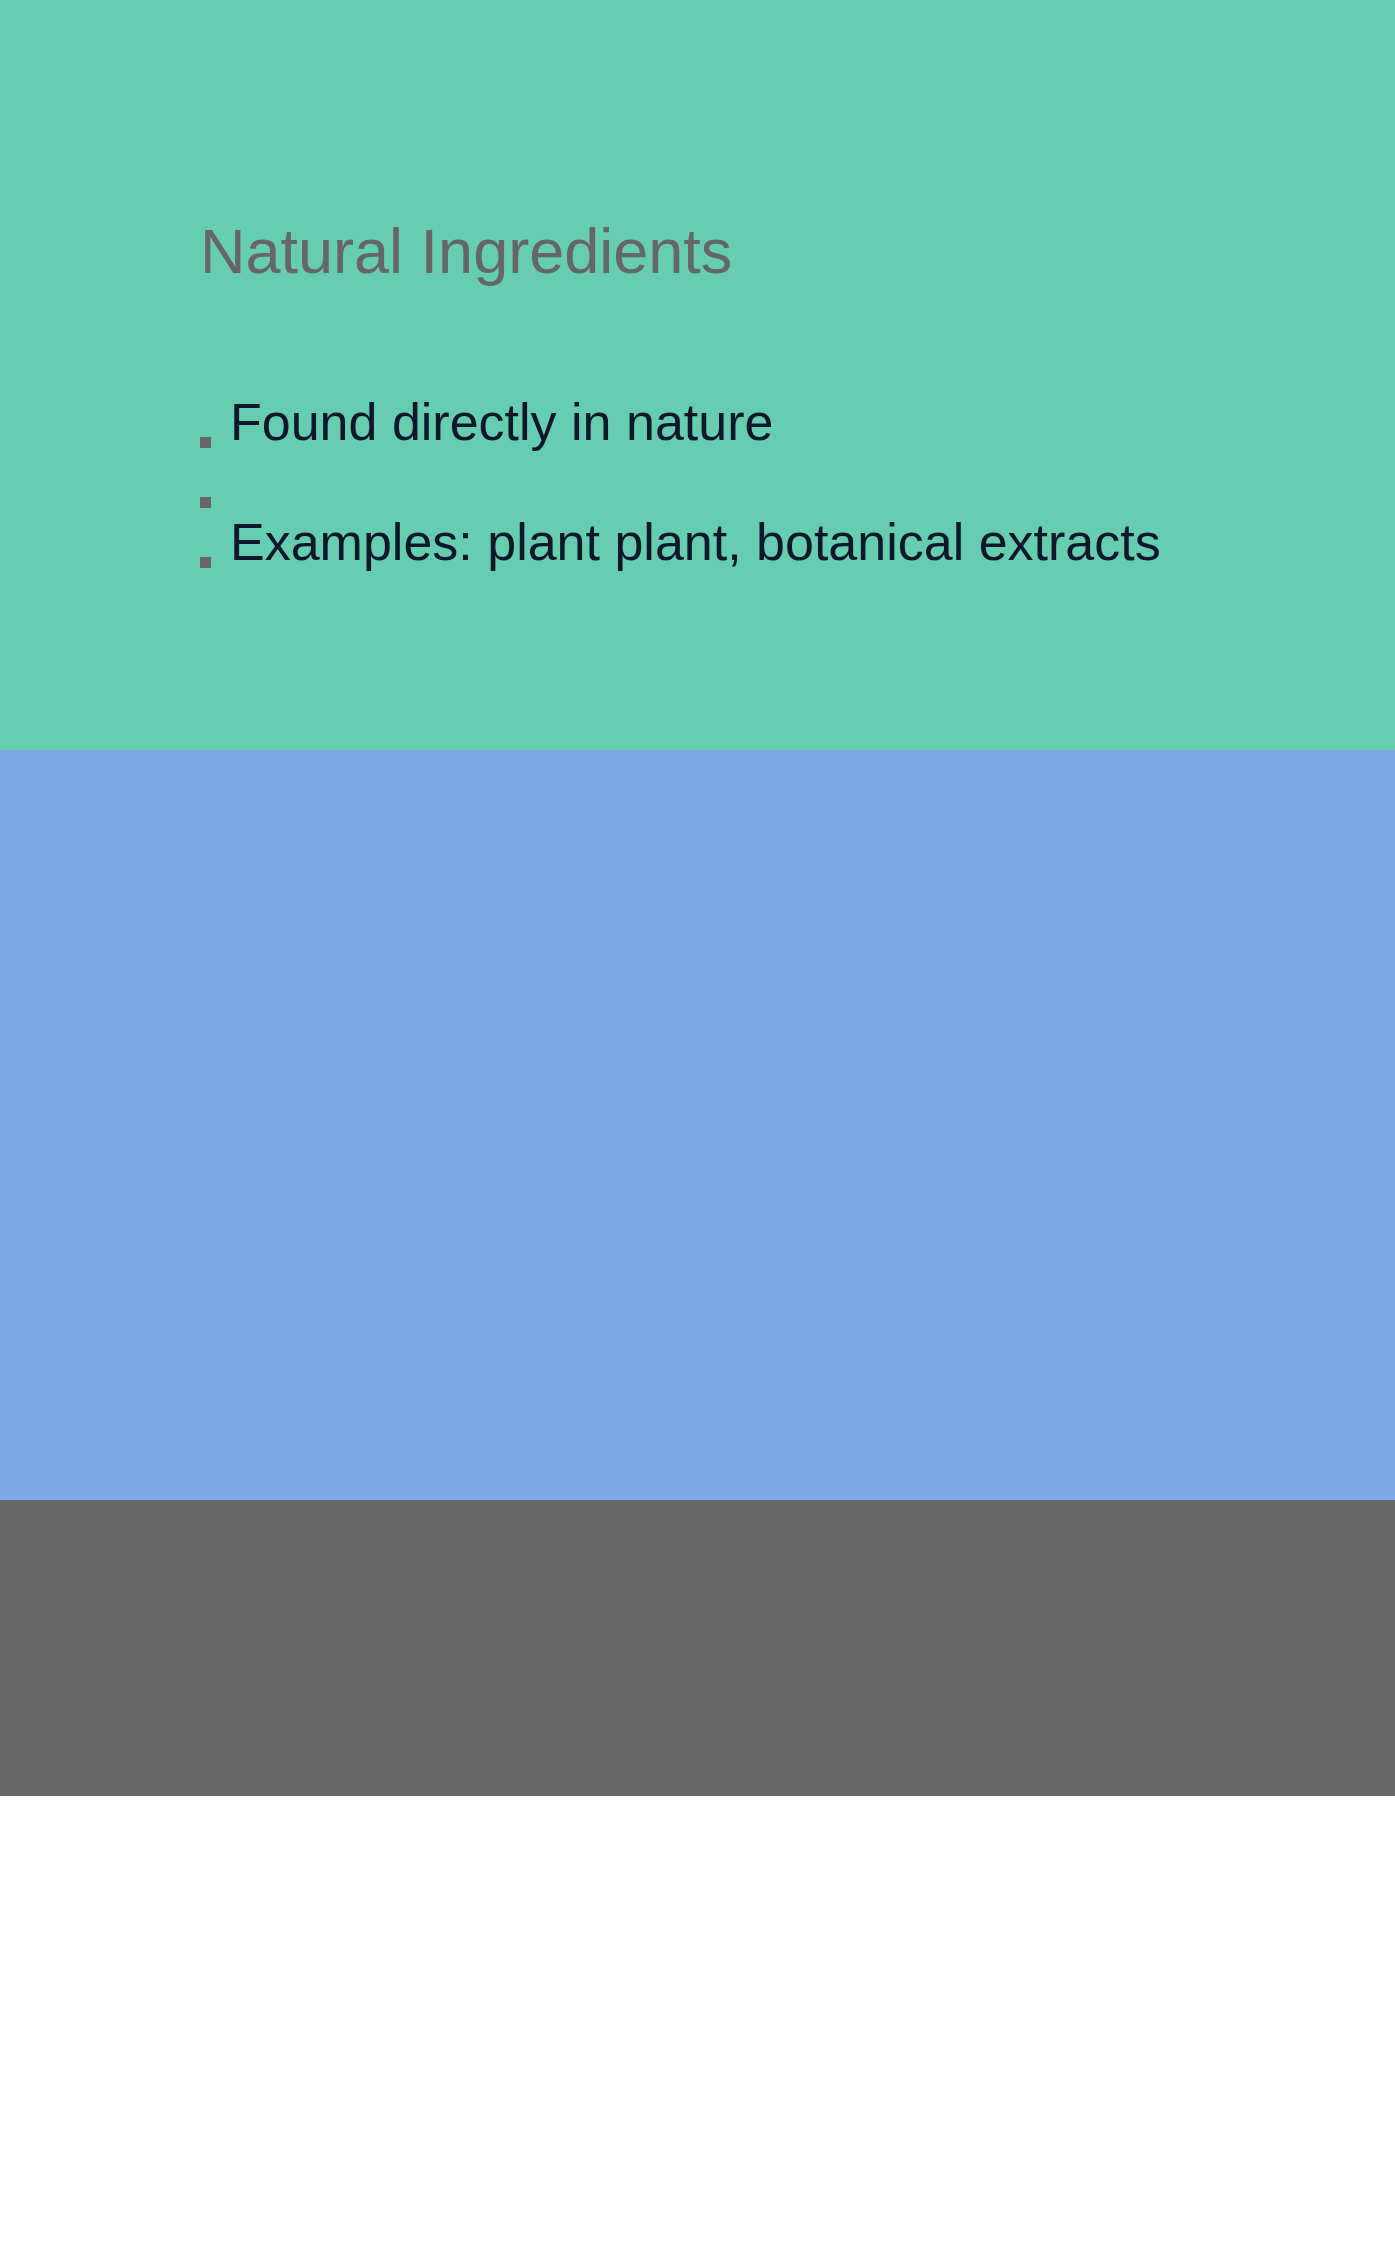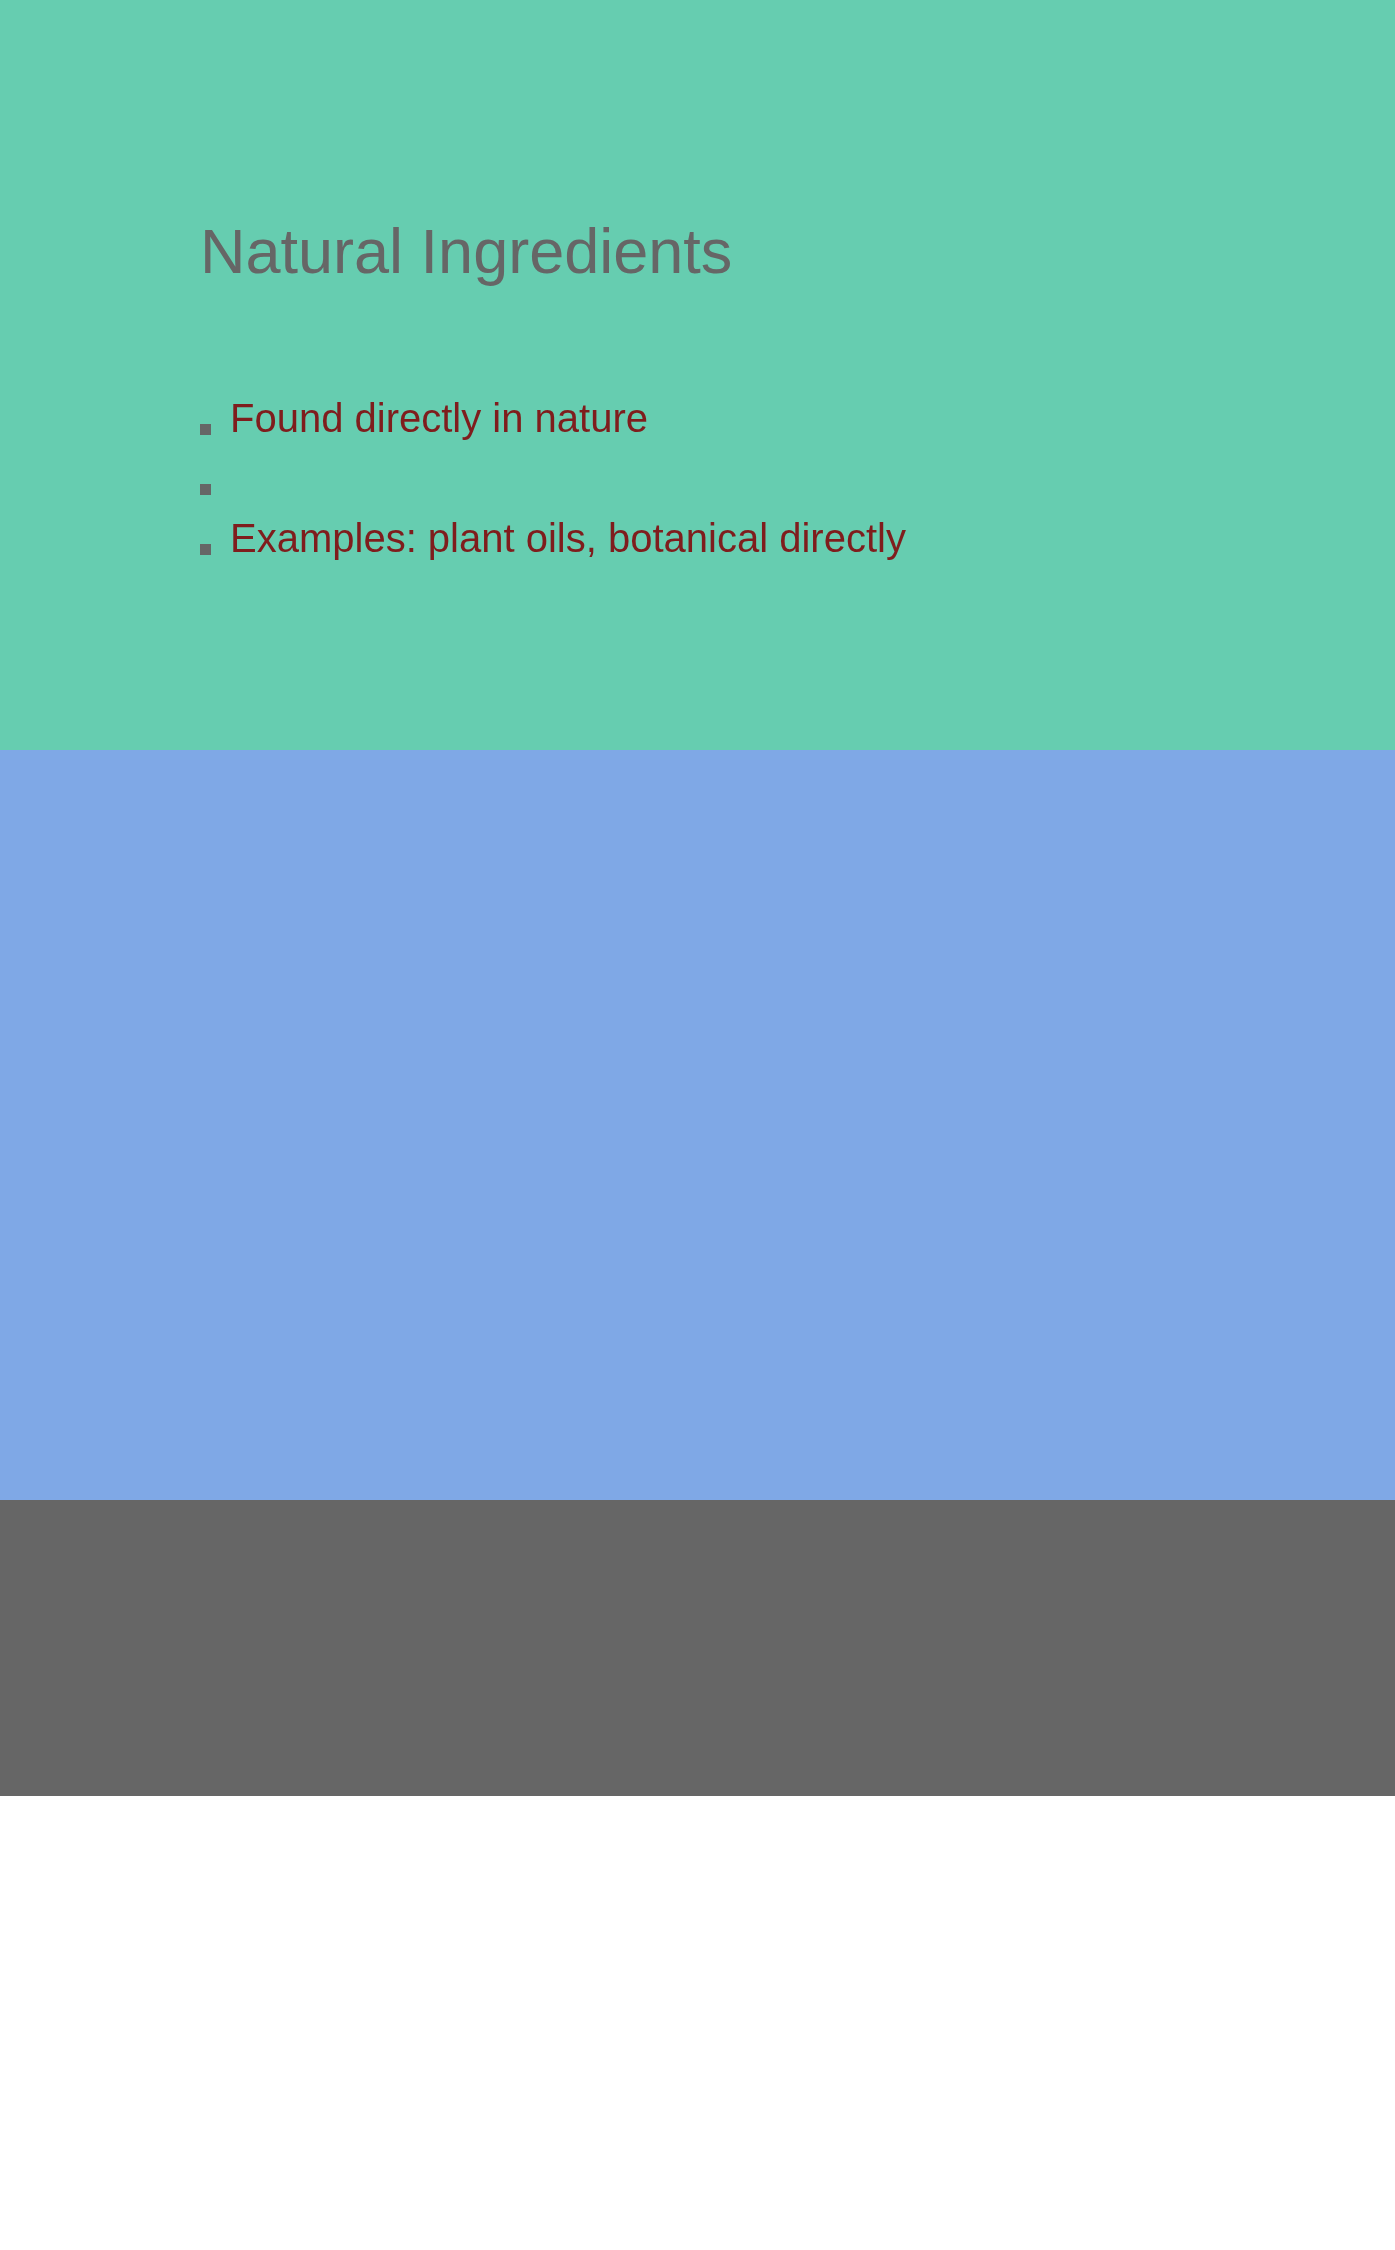--- a/index.html
+++ b/index.html
@@ -50,24 +50,24 @@
     position: absolute;
     left: 200px;
     margin: 0;
     padding: 0;
     list-style: none;
   }
   .slide-green .bullet-list { top: 388px; }
 
   .bullet-item {
     display: flex;
-    align-items: center;
+    align-items: flex-end;
     height: 60px;
-    color: #7f1d1d;
-    font-size: 40px;
+    color: #0f172a;
+    font-size: 52px;
     font-weight: 400;
     line-height: 52px;
     white-space: nowrap;
   }
   .bullet-marker {
     display: inline-block;
     width: 11px;
     height: 11px;
     background: #666666;
     margin-top: 22px;
@@ -88,21 +88,21 @@
     <ul class="bullet-list">
       <li class="bullet-item">
         <span class="bullet-marker"></span>
         <span class="bullet-text">Found directly in nature</span>
       </li>
       <li class="bullet-item">
         <span class="bullet-marker"></span>
       </li>
       <li class="bullet-item">
         <span class="bullet-marker"></span>
-        <span class="bullet-text">Examples: plant oils, botanical directly</span>
+        <span class="bullet-text">Examples: plant plant, botanical extracts</span>
       </li>
     </ul>
   </section>
 
   <section class="slide slide-blue">
     
     
   </section>
 
   <section class="slide slide-gray">

